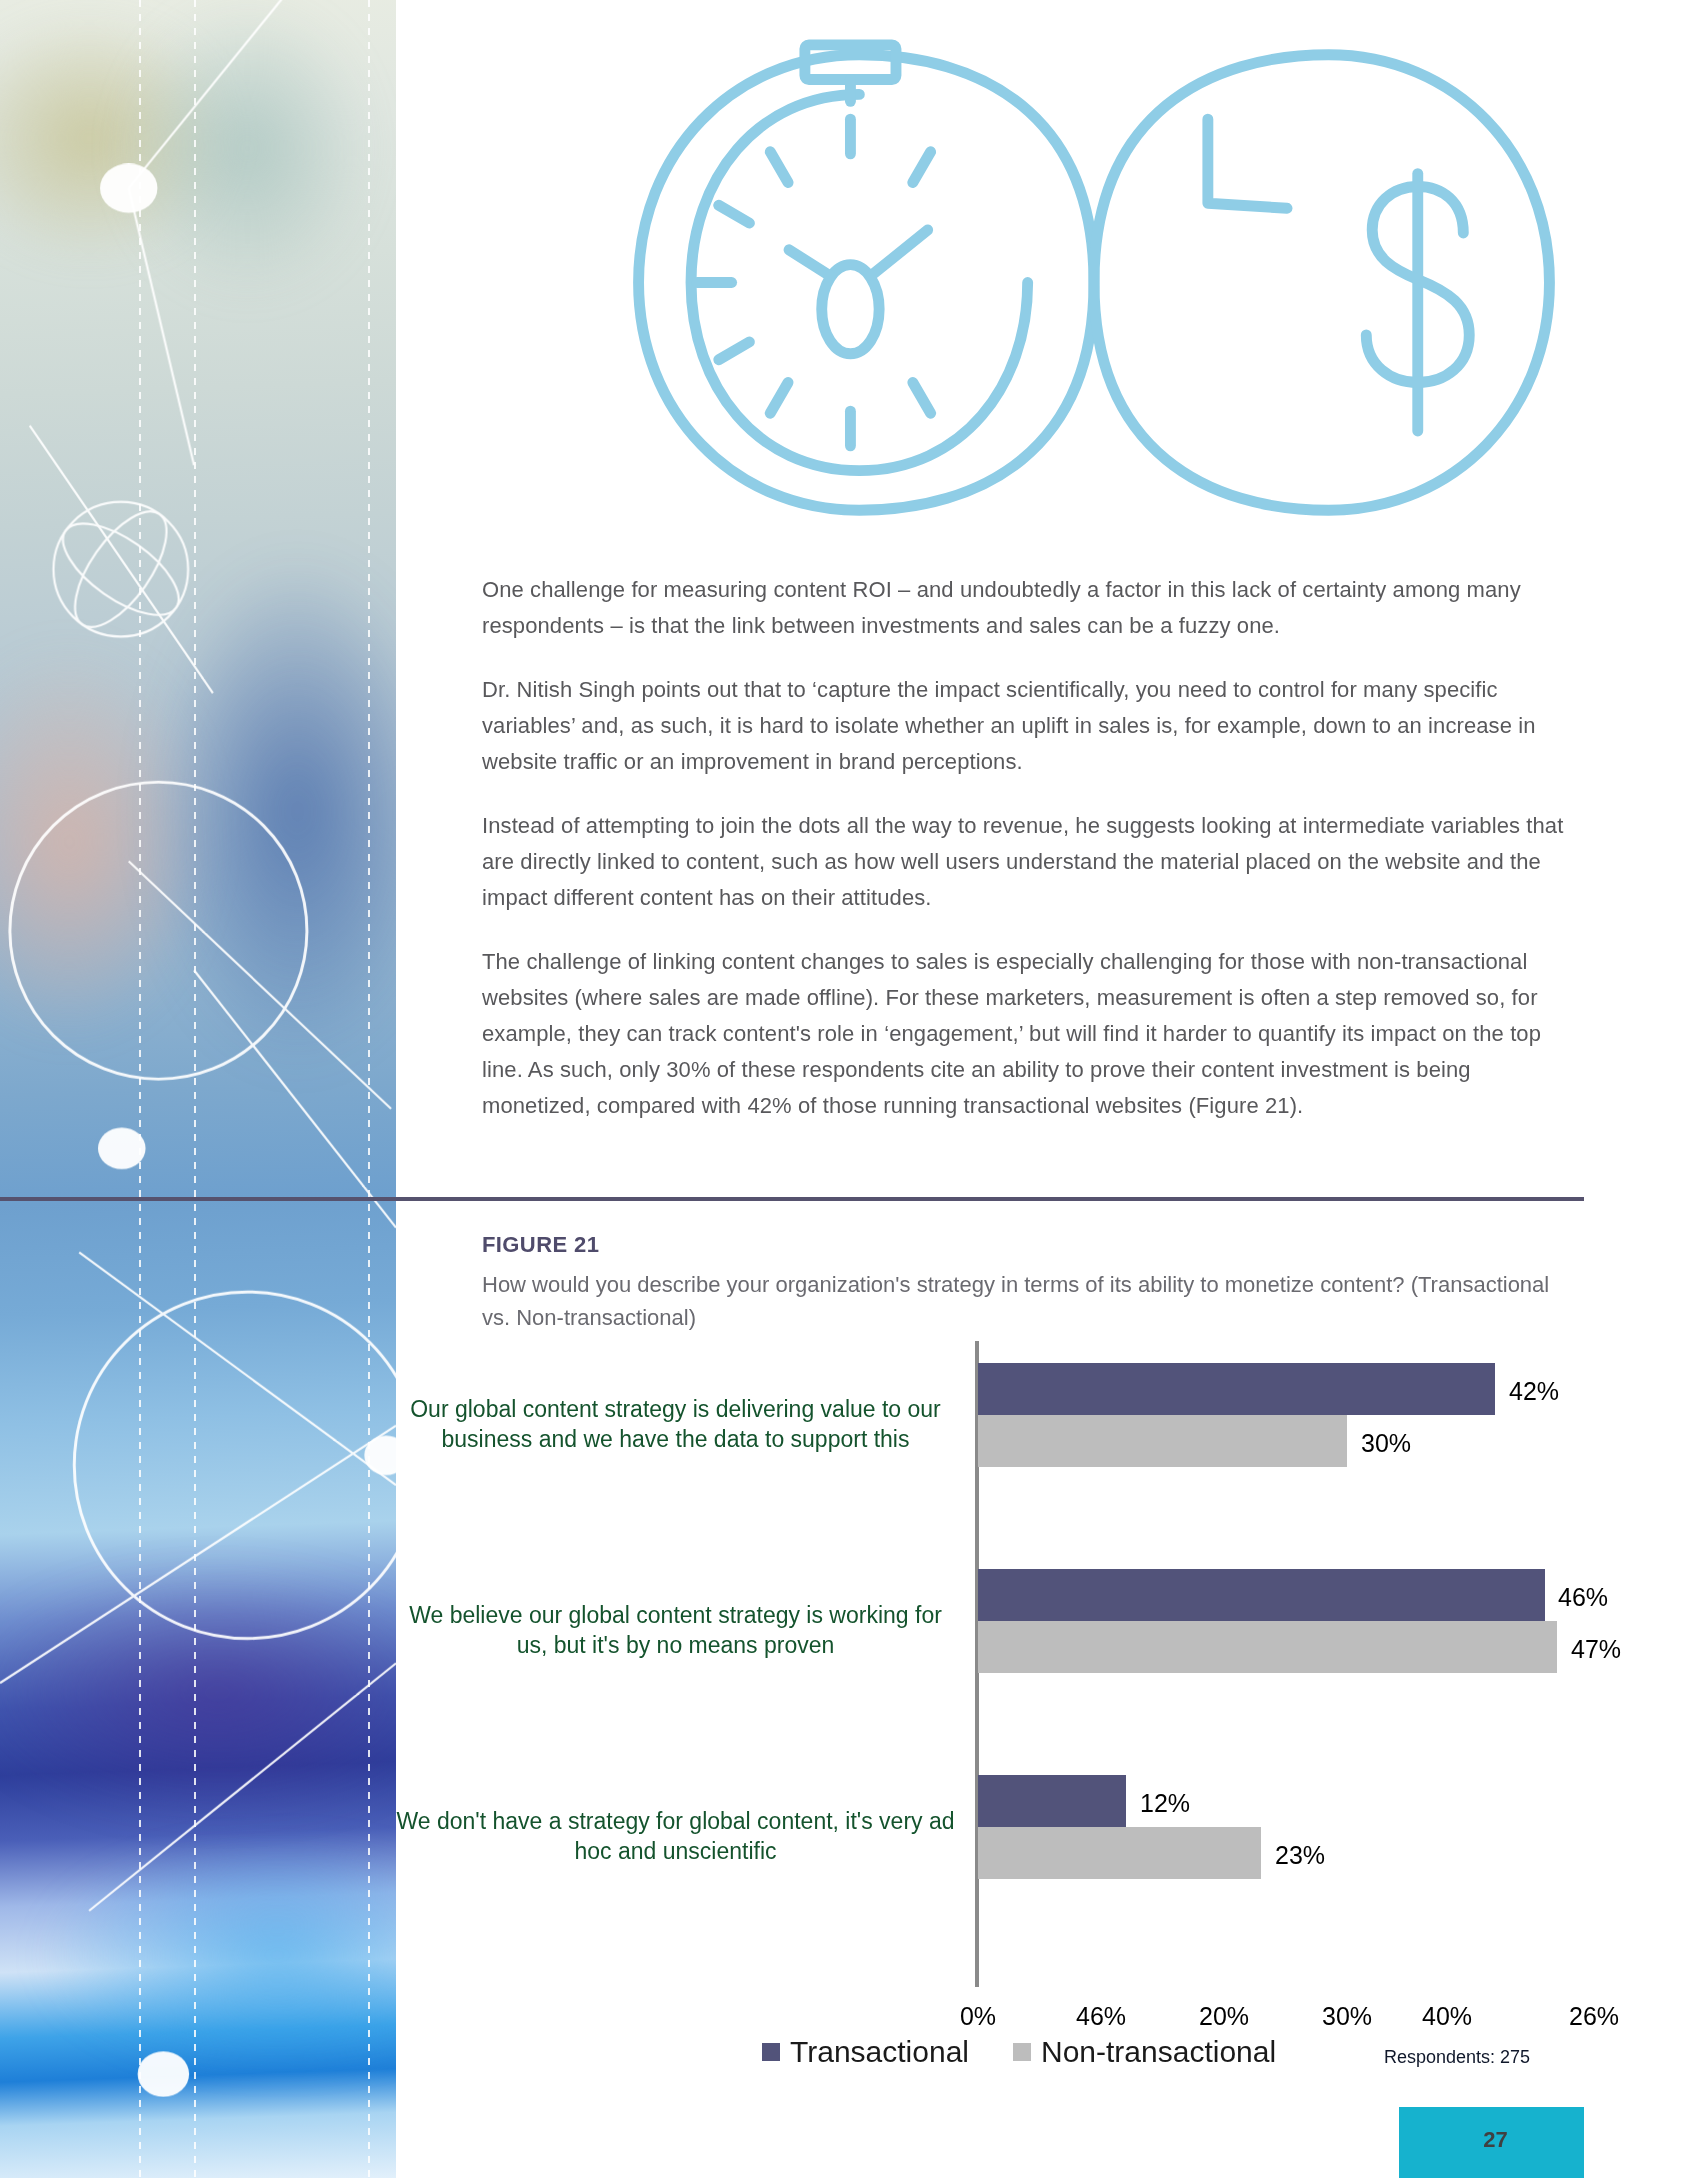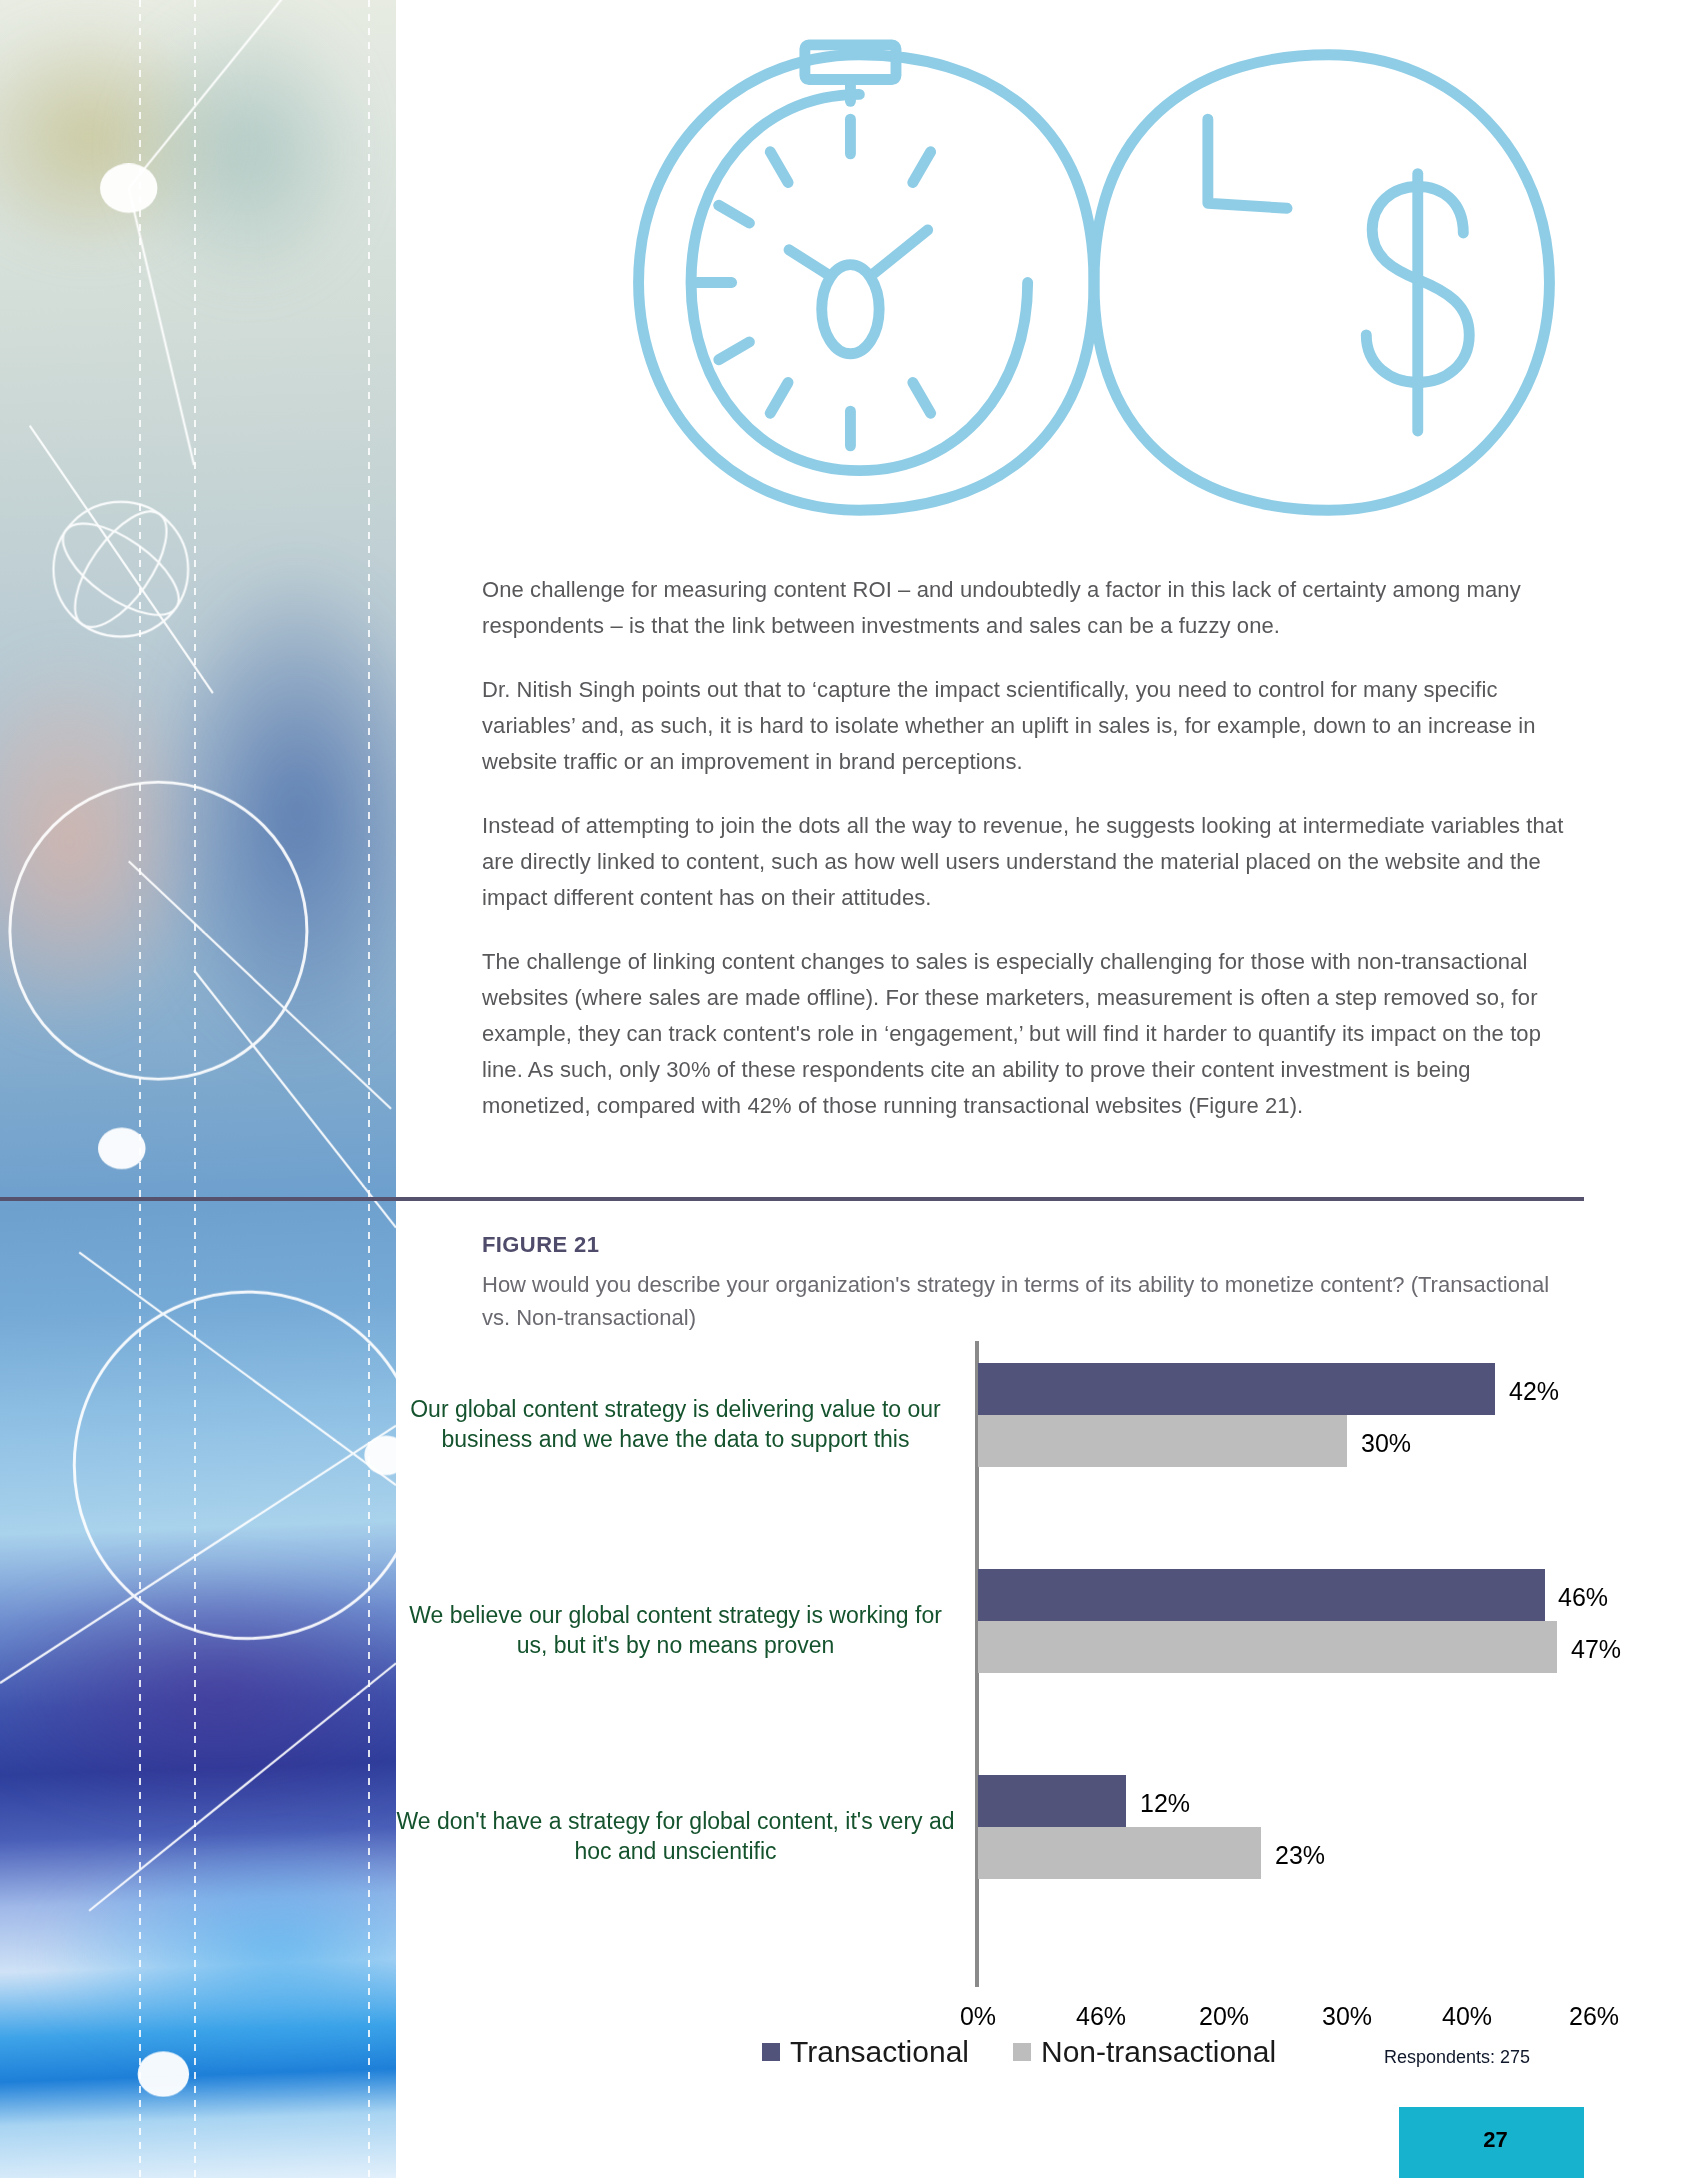--- a/index.html
+++ b/index.html
@@ -236,21 +236,21 @@
     width: 185px; height: 71px;
     background: #16b2ce;
   }
   #page-number {
     position: absolute;
     left: 0; top: 20px;
     width: 193px;
     text-align: center;
     font-size: 22px;
     font-weight: bold;
-    color: #000000;
+    color: #404040;
   }
 </style>
 </head>
 <body>
 
 <div id="page">
 
   <div id="photo-strip">
     <div id="photo-blob-a"></div>
     <div id="photo-blob-b"></div>
@@ -383,21 +383,21 @@
             <div class="bar-value" style="left: 297px; top: 66px;">23%</div>
           </div>
         </div>
       </div>
 
     <div id="x-axis-ticks">
         <span class="x-tick" style="left: 3px;">0%</span>
         <span class="x-tick" style="left: 126px;">46%</span>
         <span class="x-tick" style="left: 249px;">20%</span>
         <span class="x-tick" style="left: 372px;">30%</span>
-        <span class="x-tick" style="left: 492px;">40%</span>
+        <span class="x-tick" style="left: 472px;">40%</span>
         <span class="x-tick" style="left: 619px;">26%</span>
       </div>
   </div>
 
   <div id="legend">
     <div class="legend-item">
       <span class="legend-swatch series-a"></span>
       <span class="legend-text">Transactional</span>
     </div>
     <div class="legend-item">

